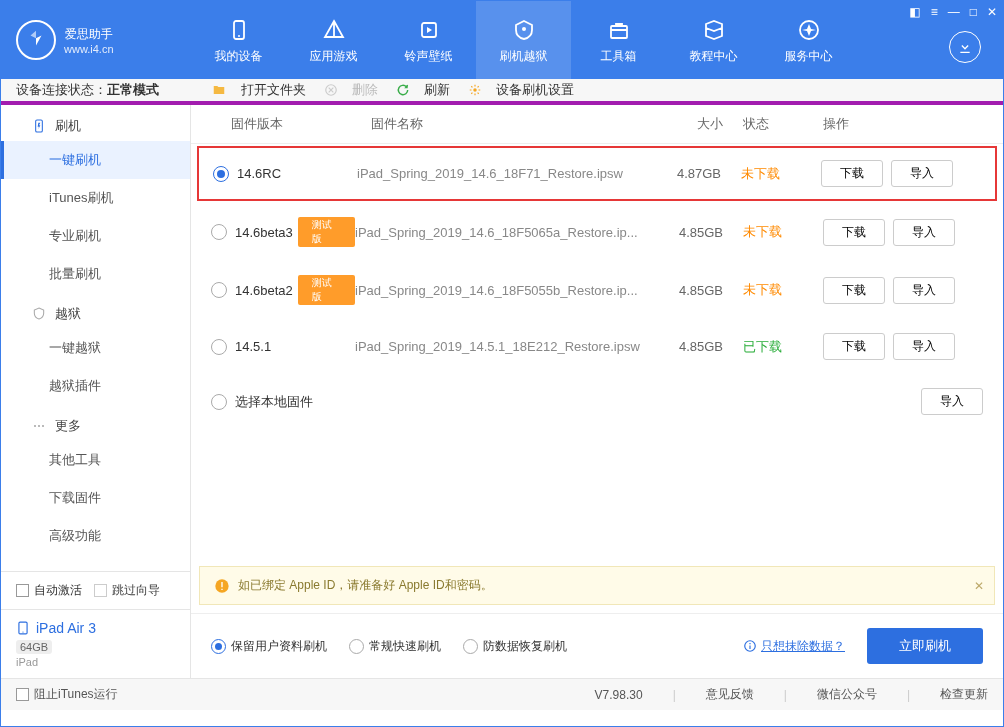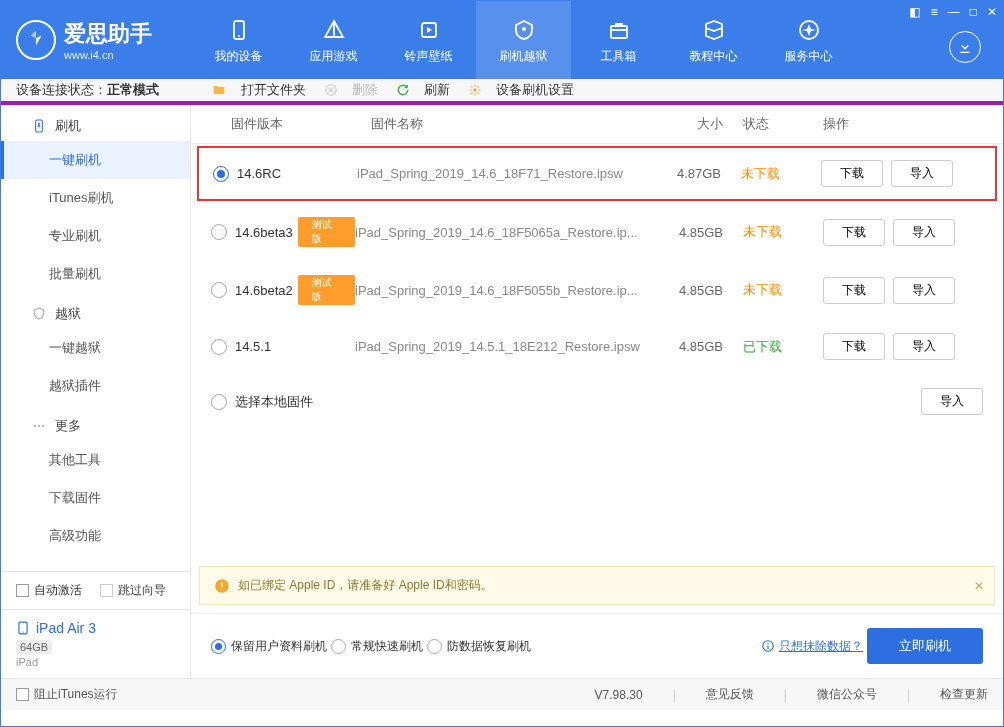--- a/index.html
+++ b/index.html
@@ -1,20 +1,20 @@
 <!DOCTYPE html>
 <html><head>
 <meta charset="utf-8">
 <style>
 * { margin: 0; padding: 0; box-sizing: border-box; }
 body { font-family: "Microsoft YaHei", sans-serif; font-size: 12px; color: #333; background: #fff; width: 1004px; height: 727px; overflow: hidden; border: 1px solid #3b7eea; }
 .header { background: linear-gradient(#3b7eea, #3b7eea); height: 78px; display: flex; position: relative; }
 .logo-area { width: 190px; display: flex; align-items: center; padding-left: 15px; color: #fff; }
 .logo-icon { width: 40px; height: 40px; border: 2px solid #fff; border-radius: 50%; display: flex; align-items: center; justify-content: center; margin-right: 8px; }
-.logo-text .title { font-size: 22px; font-weight: bold; text-align: center; }
+.logo-text .title { font-size: 12px; font-weight: normal; text-align: center; }
 .logo-text .url { font-size: 11px; opacity: .85; }
 .nav { display: flex; flex: 1; }
 .nav-item { width: 95px; display: flex; flex-direction: column; align-items: center; justify-content: center; color: #fff; font-size: 12px; cursor: pointer; }
 .nav-item.active { background: rgba(255,255,255,.15); }
 .nav-item .nicon { height: 28px; display: flex; align-items: center; justify-content: center; margin-bottom: 4px; }
 .nav-item svg { fill: #fff; }
 .win-controls { position: absolute; top: 4px; right: 6px; display: flex; gap: 10px; color: #fff; }
 .win-controls span { cursor: pointer; font-size: 12px; }
 .down-circle { position: absolute; right: 22px; top: 30px; width: 32px; height: 32px; border: 1.5px solid #fff; border-radius: 50%; display: flex; align-items: center; justify-content: center; cursor: pointer; }
 .toolbar { height: 26px; background: #f7f7f7; border-bottom: 4px solid #a21caf; display: flex; align-items: center; }
@@ -51,21 +51,21 @@
 .badge { background: #ff9c2a; color: #fff; font-size: 10px; padding: 1px 14px; border-radius: 2px; }
 .fname { flex: 1; color: #888; overflow: hidden; text-overflow: ellipsis; white-space: nowrap; }
 .size { width: 80px; text-align: right; color: #666; }
 .st { width: 80px; padding-left: 20px; }
 .st.nd { color: #ff8a00; }
 .st.dn { color: #2aad3a; }
 .ops { width: 180px; display: flex; gap: 8px; padding-left: 20px; }
 .btn-s { border: 1px solid #ccc; background: #fff; padding: 4px 18px; border-radius: 3px; cursor: pointer; font-size: 12px; }
 .notice { background: #fffbe8; border: 1px solid #f1e7b8; margin: 8px; padding: 10px 14px; display: flex; align-items: center; gap: 8px; color: #8a7a2f; position: relative; }
 .notice .close { position: absolute; right: 10px; color: #bda96a; cursor: pointer; }
-.flash-bar { padding: 14px 20px; display: flex; align-items: center; gap: 4px; border-top: 1px solid #eee; }
+.flash-bar { padding: 14px 20px; display: flex; align-items: center; gap: 22px; border-top: 1px solid #eee; }
 .fb-opt { display: flex; align-items: center; gap: 5px; cursor: pointer; }
 .fb-radio { width: 15px; height: 15px; border: 1.5px solid #aaa; border-radius: 50%; display: flex; align-items: center; justify-content: center; }
 .fb-radio.on { border-color: #2d6fe0; }
 .fb-radio.on::after { content: ""; width: 7px; height: 7px; background: #2d6fe0; border-radius: 50%; }
 .fb-link { color: #2d6fe0; text-decoration: underline; cursor: pointer; margin-left: auto; display: flex; align-items: center; gap: 4px; }
 .flash-btn { background: #2d6fe0; color: #fff; padding: 9px 32px; border-radius: 3px; cursor: pointer; border: none; font-size: 13px; }
 .footer { height: 32px; background: #f7f7f7; border-top: 1px solid #e5e5e5; display: flex; align-items: center; padding: 0 15px; font-size: 12px; color: #555; }
 .footer .f-left { display: flex; align-items: center; gap: 6px; }
 .footer .f-right { margin-left: auto; display: flex; gap: 30px; align-items: center; }
 .footer .f-right span { cursor: pointer; }
@@ -230,21 +230,21 @@
             <circle cx="12" cy="12" r="1.6" fill="#aaa"></circle>
             <circle cx="18" cy="12" r="1.6" fill="#aaa"></circle>
           </svg>
           <span>更多</span>
         </div>
         <div class="side-item">其他工具</div>
         <div class="side-item">下载固件</div>
         <div class="side-item">高级功能</div>
       </div>
     <div class="side-bottom">
-      <div style="display:flex;gap:18px;">
+      <div style="display:flex;gap:12px;">
         <label class="chk2">
             <span class="chk"></span>
             <span>自动激活</span>
           </label>
         <label class="chk2">
             <span class="chk" style="border-color:#ccc"></span>
             <span class="chk-label disabled">跳过向导</span>
           </label>
       </div>
     </div>

